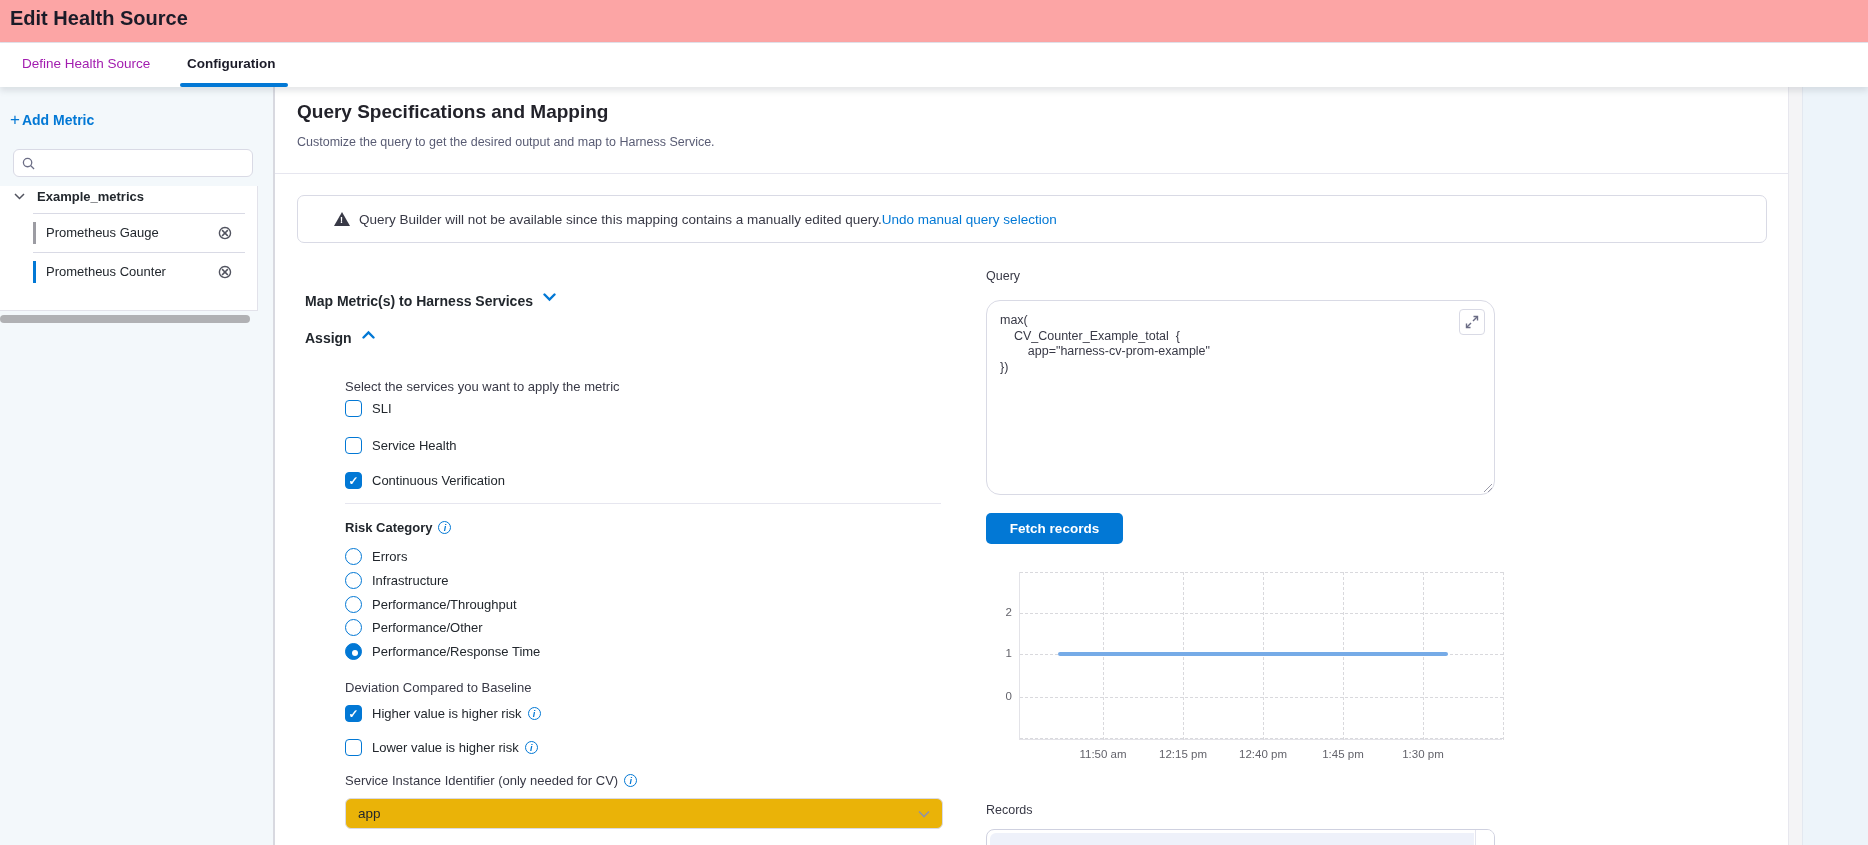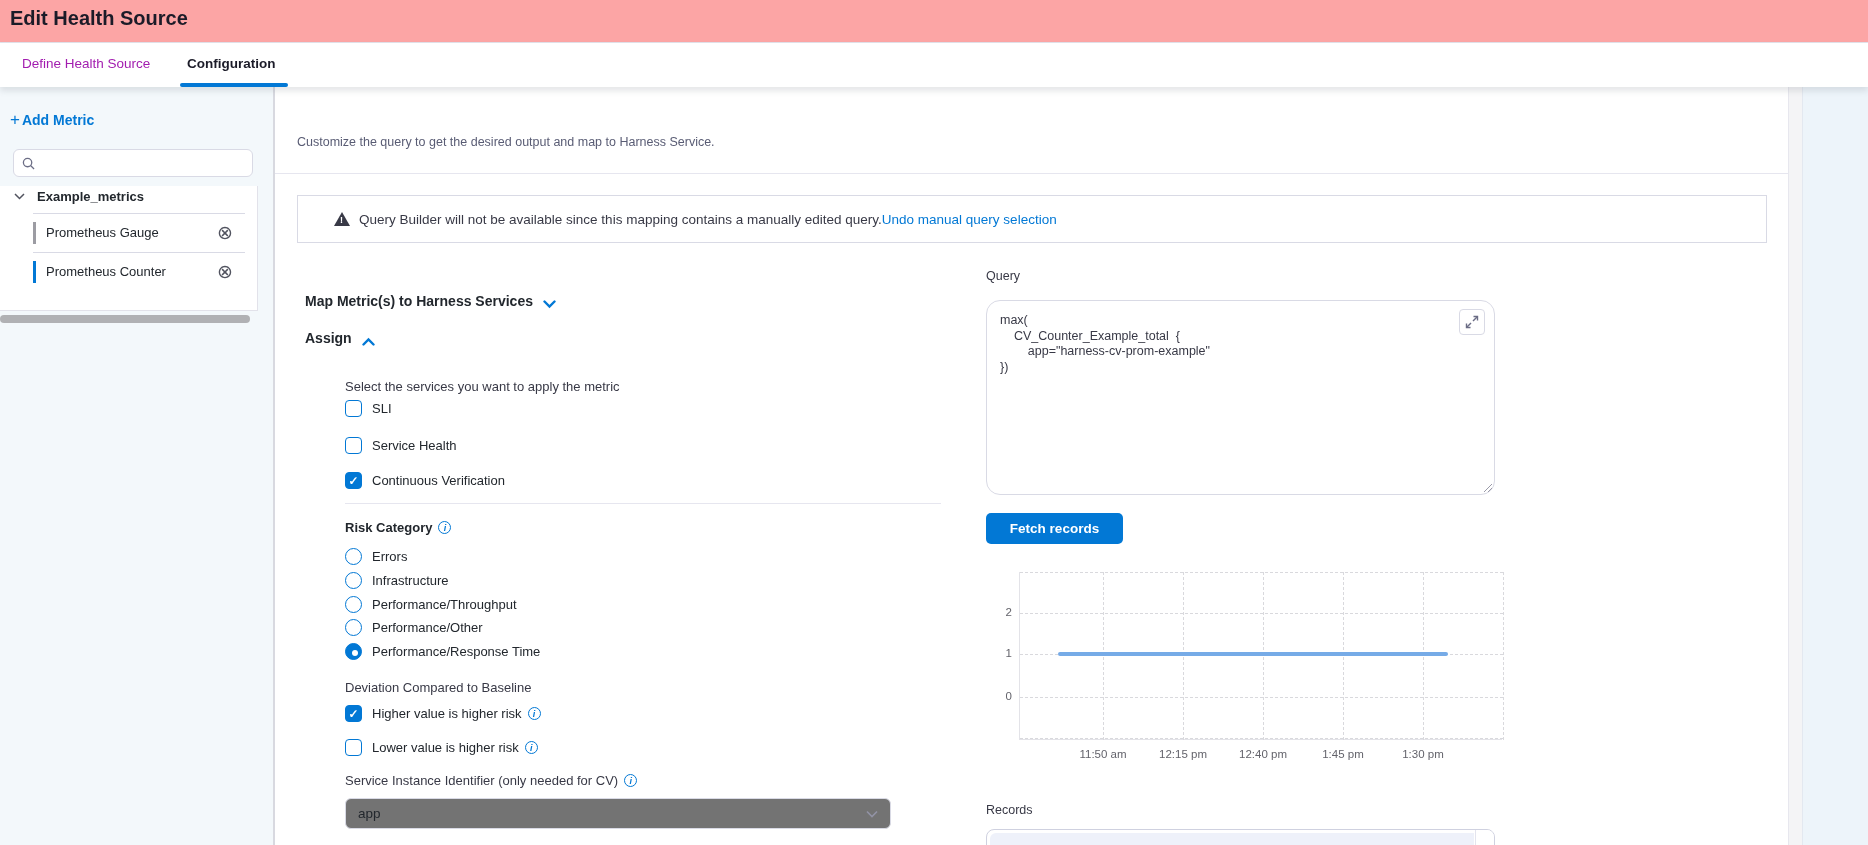--- a/index.html
+++ b/index.html
@@ -48,28 +48,28 @@
   .tree-row .mlabel { font-size:13px; color:#22272d; flex:1; }
   .tree-row .remove { font-size:19px; color:#51535f; line-height:1; margin-right:12px; cursor:pointer; }
   .h-scrollbar { position:absolute; left:0; top:228px; width:250px; height:8px; background:#b0b1b4; border-radius:4px; }
 
   
   .main-heading { position:absolute; left:22px; top:14px; font-size:19px; font-weight:bold; color:#22222a; }
   .main-subheading { position:absolute; left:22px; top:48px; font-size:12.5px; color:#595c74; }
   .card-divider { position:absolute; left:0; top:86px; width:1513px; height:1px; background:#e6e6ef; }
 
   .banner { position:absolute; left:22px; top:108px; width:1470px; height:48px; border:1px solid #d9dae5;
-            border-radius:0; display:flex; align-items:center; padding-left:36px; background:#fff; }
+            border-radius:7px; display:flex; align-items:center; padding-left:36px; background:#fff; }
   .warn-tri { position:relative; width:0; height:0; border-left:8px solid transparent; border-right:8px solid transparent;
               border-bottom:14px solid #383946; margin-right:9px; }
   .warn-tri::after { content:"!"; position:absolute; left:-2px; top:3px; color:#fff; font-size:9px; font-weight:bold; }
   .banner-text { font-size:13.5px; color:#383946; }
   .banner-link { font-size:13.5px; color:#0278d5; cursor:pointer; }
 
-  .section-header { position:absolute; left:30px; display:flex; align-items:flex-end; gap:10px;
+  .section-header { position:absolute; left:30px; display:flex; align-items:flex-start; gap:10px;
                     font-size:14px; font-weight:bold; color:#22272d; cursor:pointer; }
   .map-header { top:206px; }
   .assign-header { top:243px; }
 
   .form-label { position:absolute; left:70px; font-size:13px; color:#383946; }
   .row { position:absolute; left:70px; display:flex; align-items:center; gap:10px; }
   .row .lbl { font-size:13px; color:#22272d; }
   .cb { width:17px; height:17px; border:1.5px solid #0278d5; border-radius:4px; background:#fff;
         display:inline-flex; align-items:center; justify-content:center; cursor:pointer; flex:0 0 17px; }
   .cb.checked { background:#0278d5; border-color:#0278d5; }
@@ -78,22 +78,22 @@
            position:relative; cursor:pointer; flex:0 0 17px; }
   .radio.sel { background:#0278d5; border-color:#0278d5; }
   .radio.sel::after { content:""; position:absolute; left:5.5px; top:5.5px; width:6px; height:6px;
                       border-radius:50%; background:#fff; }
   .info-i { display:inline-flex; align-items:center; justify-content:center; width:13px; height:13px;
             border:1px solid #0278d5; border-radius:50%; color:#0278d5; font-size:9px; font-style:italic;
             font-weight:bold; margin-left:6px; cursor:pointer; }
   .group-divider { position:absolute; left:70px; width:596px; height:1px; background:#e6e6ef; }
   .sec-label { font-weight:bold; color:#22272d; display:flex; align-items:center; }
 
-  .dropdown { position:absolute; left:70px; top:711px; width:546px; height:31px; border:1px solid #d9dae5;
-              border-radius:6px; background:#737373; display:flex; align-items:center; justify-content:space-between;
+  .dropdown { position:absolute; left:70px; top:711px; width:598px; height:31px; border:1px solid #d9dae5;
+              border-radius:6px; background:#eab308; display:flex; align-items:center; justify-content:space-between;
               padding:8px 12px; cursor:pointer; }
   .dropdown .val { font-size:13.5px; color:#22272d; }
 
   
   .query-label { position:absolute; left:711px; top:182px; font-size:12.5px; color:#383946; }
   .query-box { position:absolute; left:711px; top:213px; width:509px; height:195px; border:1px solid #d9dae5;
                border-radius:14px; background:#fff; }
   .query-text { position:absolute; left:13px; top:12px; font-size:12.5px; line-height:15.5px; color:#383946;
                 white-space:pre; font-family:"Liberation Sans", sans-serif; }
   .expand-btn { position:absolute; right:9px; top:8px; width:26px; height:26px; border:1px solid #d9dae5;
@@ -167,20 +167,21 @@
       <span class="bar"></span>
       <span class="mlabel">Prometheus Counter</span>
       <span class="remove">⊗</span>
     </div>
   </div>
   <div class="h-scrollbar"></div>
 </aside>
 <div class="sidebar-border"></div>
 
 <main class="card">
+  <div class="main-heading">Query Specifications and Mapping</div>
   <div class="main-subheading">Customize the query to get the desired output and map to Harness Service.</div>
   <div class="card-divider"></div>
 
   <div class="banner">
     <span class="warn-tri"></span>
     <span class="banner-text">Query Builder will not be available since this mapping contains a manually edited query.</span>
     <span class="banner-link">Undo manual query selection</span>
   </div>
 
   <div class="section-header map-header">

